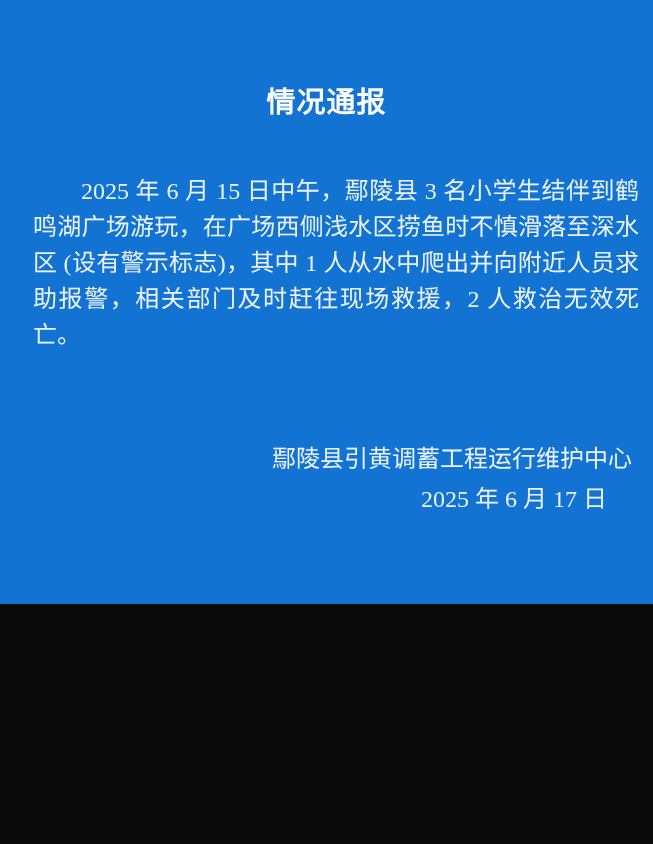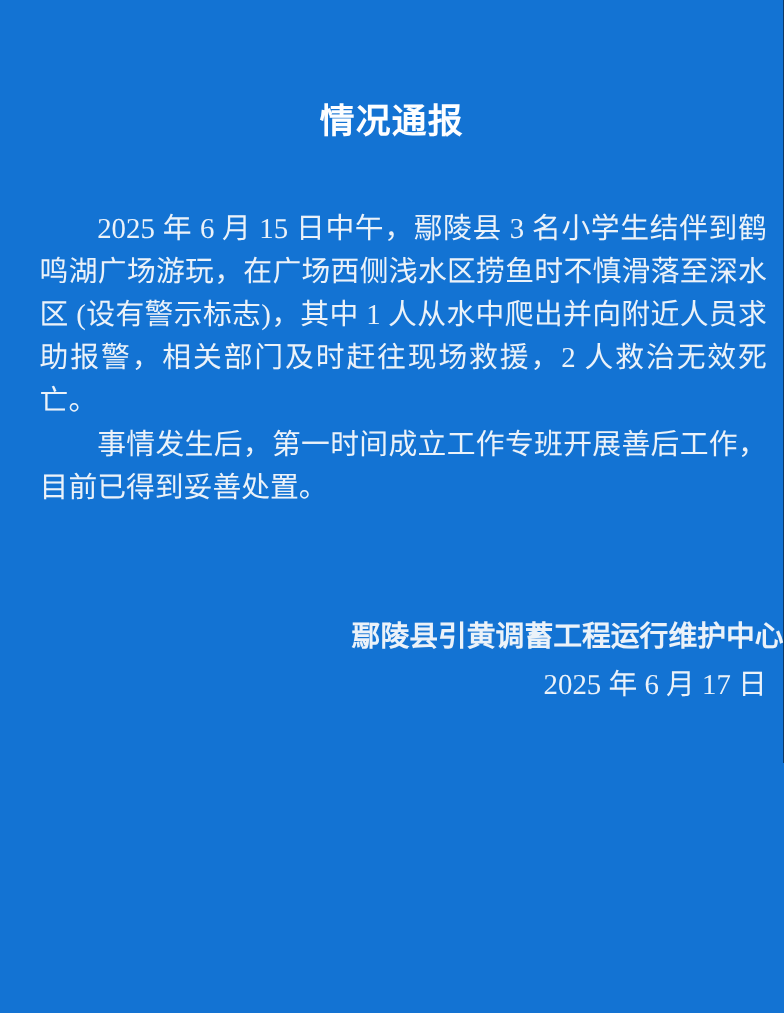--- a/index.html
+++ b/index.html
@@ -3,21 +3,21 @@
 <meta charset="utf-8">
 <style>
   html, body {
     margin: 0;
     padding: 0;
     background: #0a0a0a;
   }
   .page {
     position: relative;
     width: 653px;
-    height: 844px;
+    height: 604px;
     margin: 0 auto;
     background: #1373d3;
     overflow: hidden;
     font-family: "Liberation Serif", "DejaVu Serif", serif;
   }
   .title {
     padding-top: 86px;
     text-align: center;
     font-size: 29px;
     font-weight: bold;
@@ -36,38 +36,37 @@
     margin: 0;
     text-indent: 2em;
   }
   .signature-block {
     margin-top: 86px;
     text-align: right;
     color: #ebf2f9;
     font-size: 24px;
   }
   .issuer {
+    margin-right: 21px;
     line-height: 40px;
-    font-weight: bold;
   }
   .issue-date {
-    margin-right: 14px;
+    margin-right: 46px;
     line-height: 40px;
   }
 </style>
 </head>
 <body>
 
 <div class="page">
 
   <div class="title">情况通报</div>
 
   <div class="body-text">
     <p>2025 年 6 月 15 日中午，鄢陵县 3 名小学生结伴到鹤鸣湖广场游玩，在广场西侧浅水区捞鱼时不慎滑落至深水区 (设有警示标志)，其中 1 人从水中爬出并向附近人员求助报警，相关部门及时赶往现场救援，2 人救治无效死亡。</p>
-    <p>事情发生后，第一时间成立工作专班开展善后工作，目前已得到妥善处置。</p>
   </div>
 
   <div class="signature-block">
     <div class="issuer">鄢陵县引黄调蓄工程运行维护中心</div>
     <div class="issue-date">2025 年 6 月 17 日</div>
   </div>
 
 </div>
 
 </body></html>

